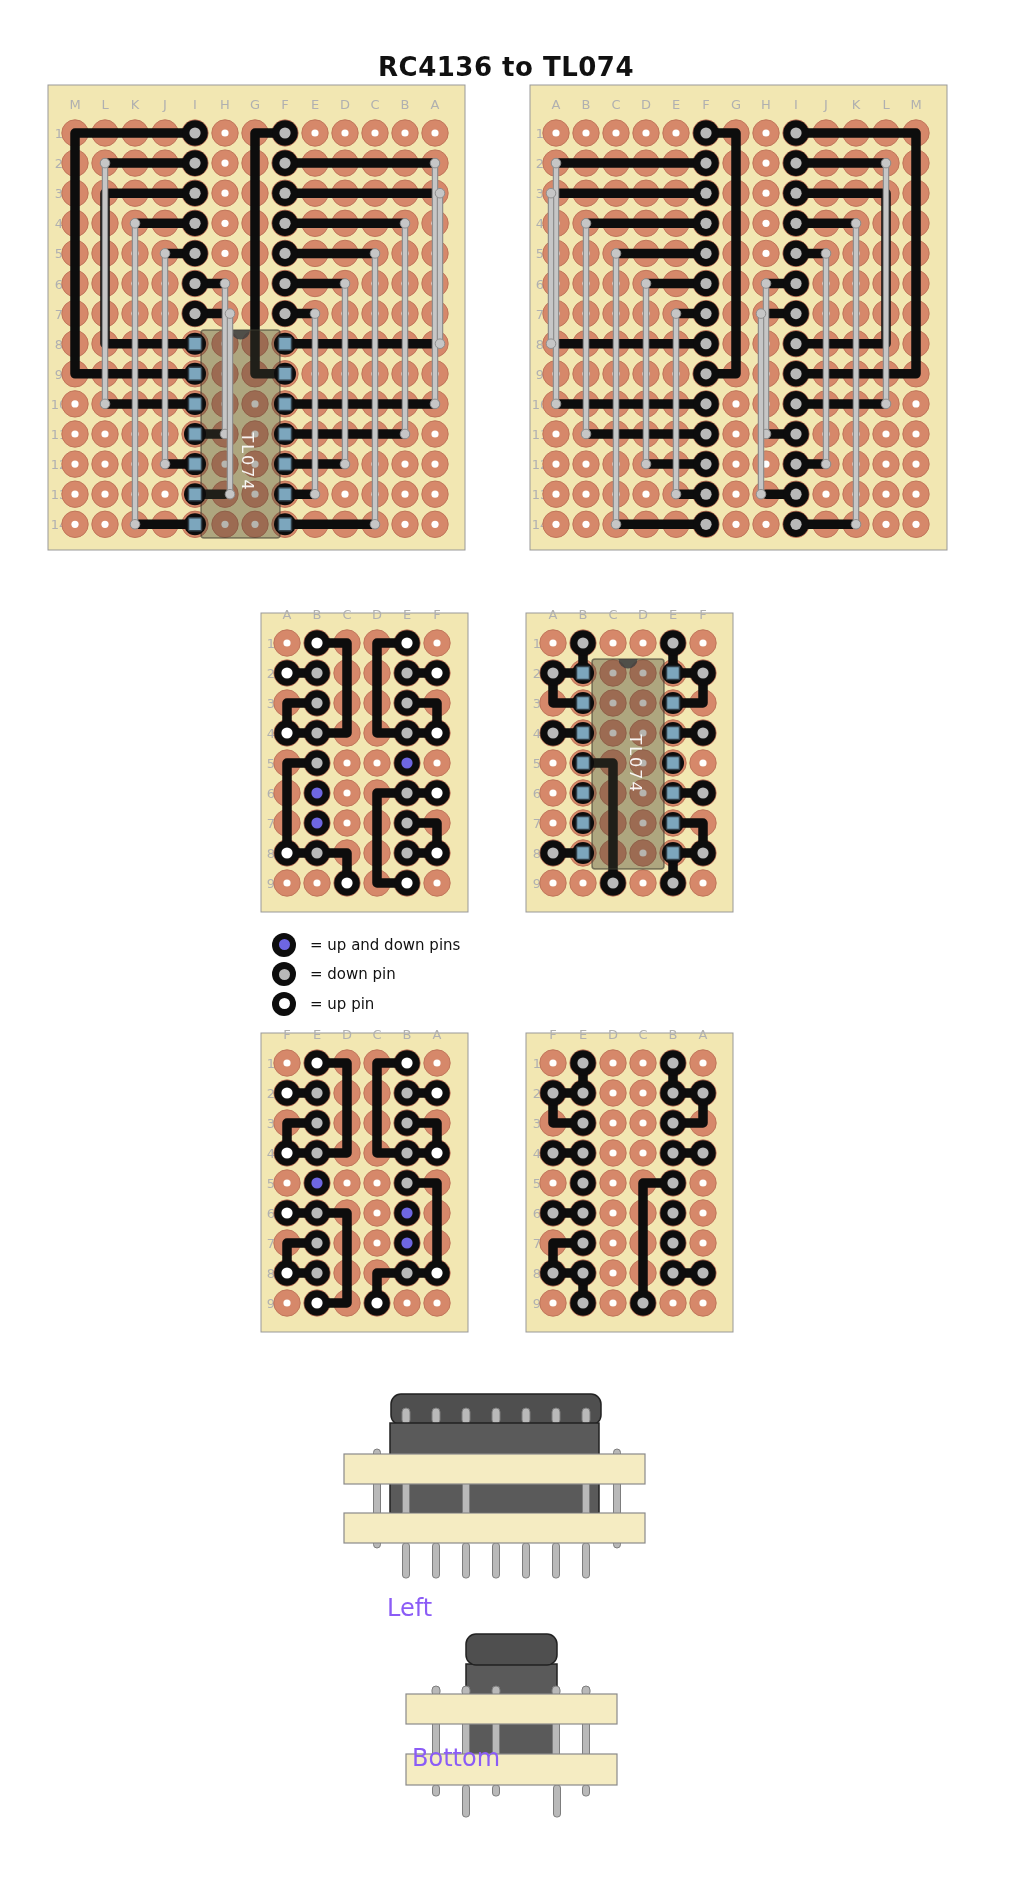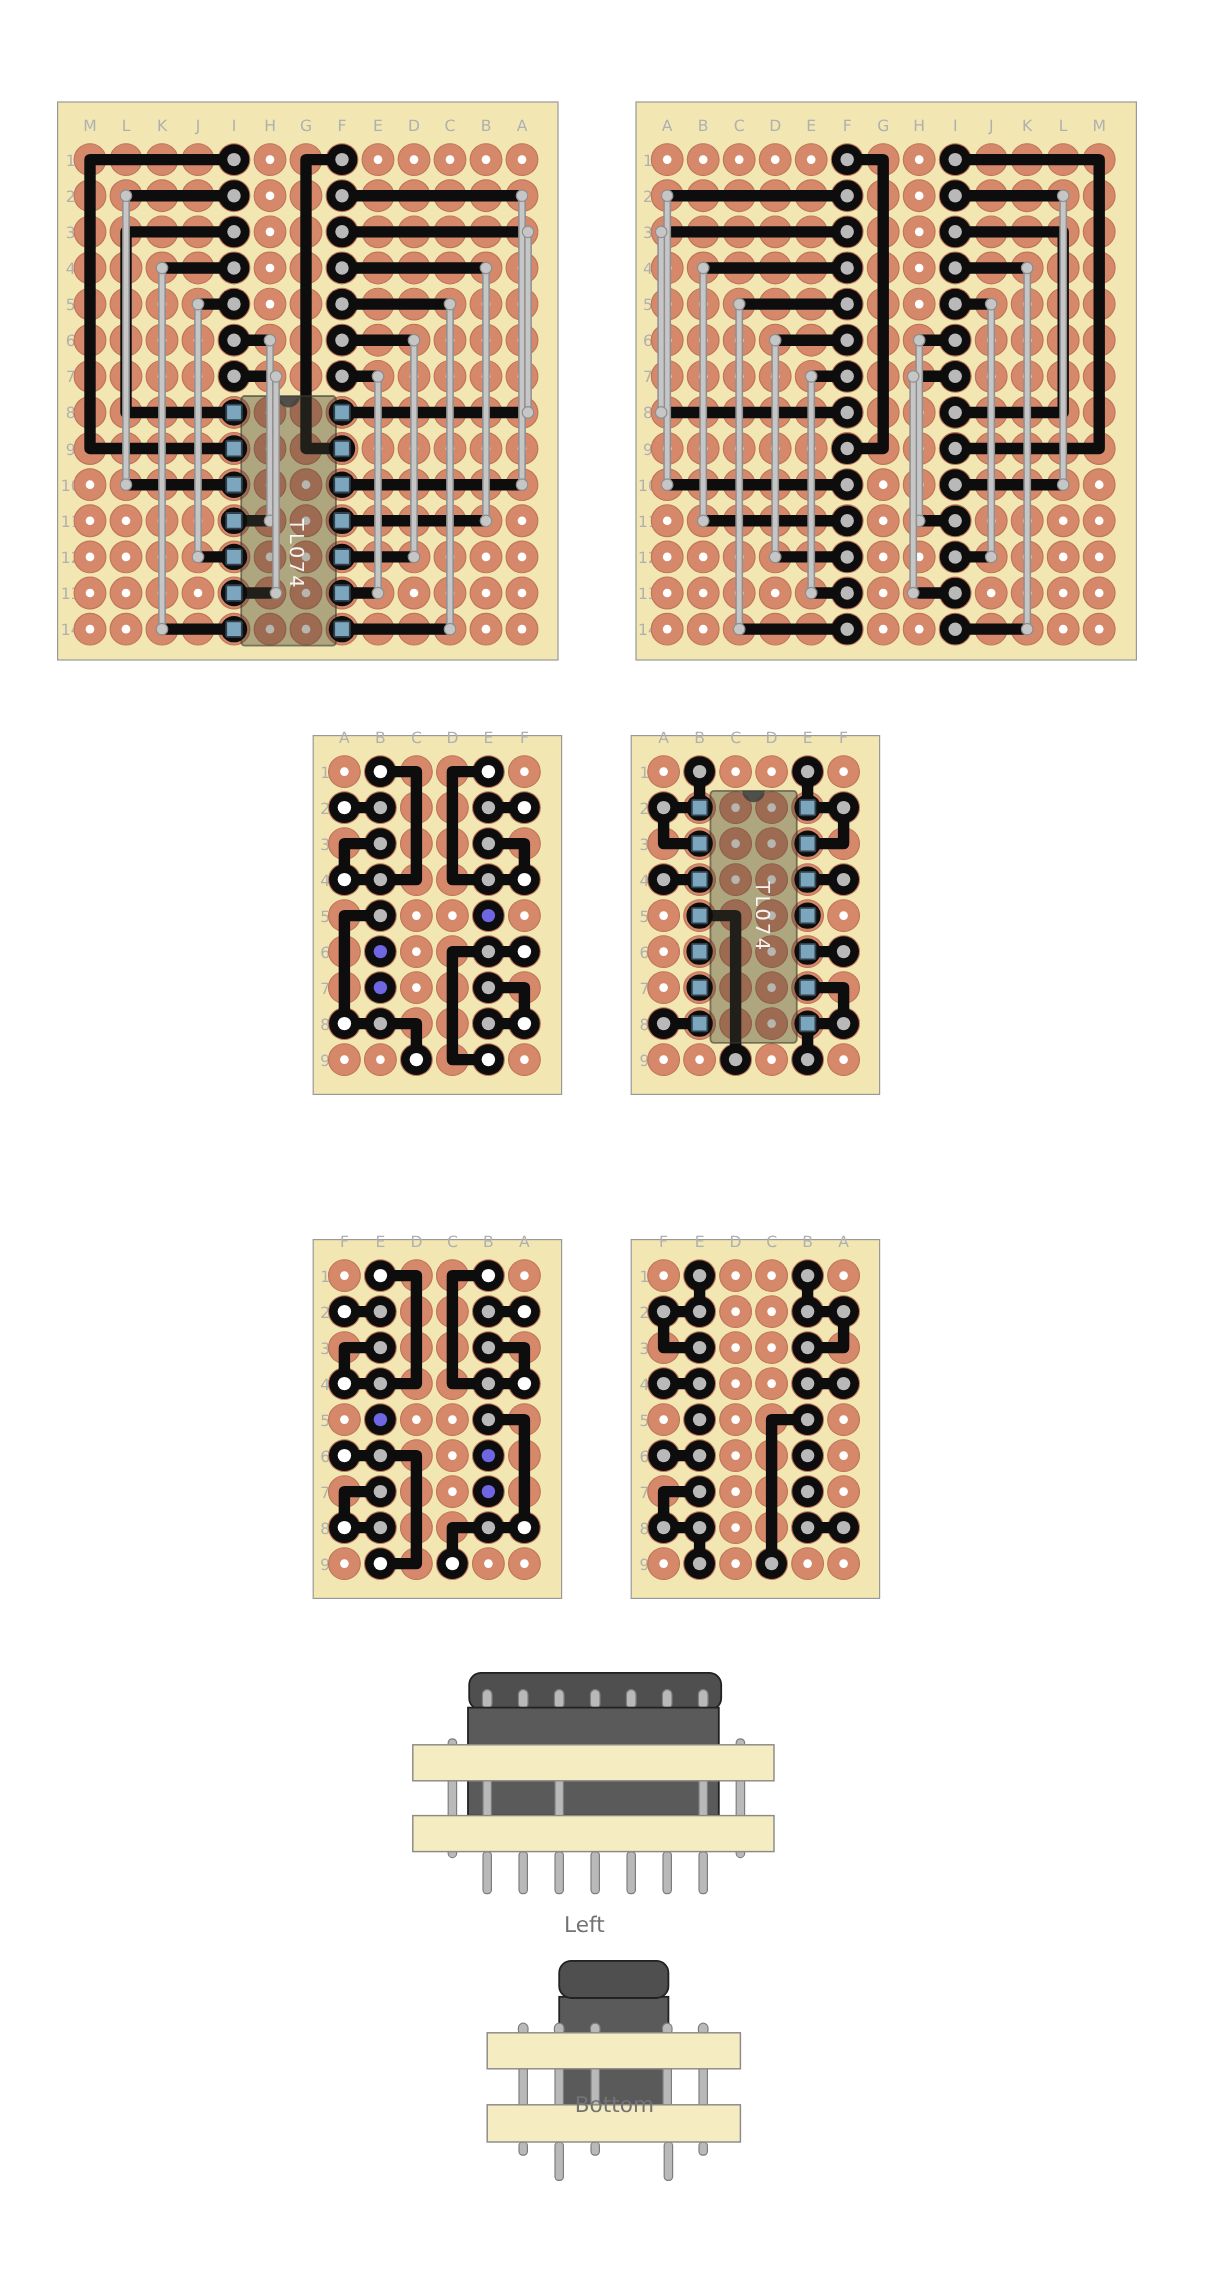--- a/index.html
+++ b/index.html
@@ -7,30 +7,31 @@
         font-family:"DejaVu Sans","Liberation Sans",sans-serif;overflow:hidden;}
   .title{position:absolute;top:52px;left:0;right:0;margin:0;text-align:center;
          font-size:26px;font-weight:bold;color:#111;letter-spacing:.5px;}
   #canvas{position:absolute;left:0;top:0;}
   .legend{position:absolute;left:272px;top:930px;}
   .legend-item{display:flex;align-items:center;height:29.5px;}
   .legend-pad{width:24px;height:24px;border-radius:50%;background:#0d0d0d;
               display:flex;align-items:center;justify-content:center;margin-right:14px;flex:0 0 auto;}
   .legend-pad span{width:11px;height:11px;border-radius:50%;display:block;}
   .legend-label{font-size:15px;color:#111;white-space:nowrap;}
-  .caption{position:absolute;width:200px;text-align:center;font-size:18px;color:#737373;}
+  .caption{position:absolute;width:200px;text-align:left;font-size:24px;color:#8b5cf6;}
   .caption-left{left:387px;top:1594px;}
   .caption-bottom{left:412px;top:1744px;}
   text.grid-label{font-size:13px;fill:#b0b0b0;}
   text.ic-label{font-size:16px;fill:#ffffff;letter-spacing:2px;opacity:.92;}
 </style>
 </head>
 <body>
 
 <div class="page">
+  <h1 class="title">RC4136 to TL074</h1>
   <svg id="canvas" width="1012" height="1892" viewBox="0 0 1012 1892">
       <g>
         <rect x="48" y="85" width="417" height="465" fill="#f2e7b2" stroke="#999999" stroke-width="1"></rect>
         <text x="75" y="109" text-anchor="middle" class="grid-label">M</text>
         <text x="105" y="109" text-anchor="middle" class="grid-label">L</text>
         <text x="135" y="109" text-anchor="middle" class="grid-label">K</text>
         <text x="165" y="109" text-anchor="middle" class="grid-label">J</text>
         <text x="195" y="109" text-anchor="middle" class="grid-label">I</text>
         <text x="225" y="109" text-anchor="middle" class="grid-label">H</text>
         <text x="255" y="109" text-anchor="middle" class="grid-label">G</text>
@@ -1865,15 +1866,35 @@
         <rect x="432.5" y="1785" width="7" height="11" rx="3" fill="#b9b9b9" stroke="#7d7d7d" stroke-width="1"></rect>
         <rect x="492.5" y="1785" width="7" height="11" rx="3" fill="#b9b9b9" stroke="#7d7d7d" stroke-width="1"></rect>
         <rect x="582.5" y="1785" width="7" height="11" rx="3" fill="#b9b9b9" stroke="#7d7d7d" stroke-width="1"></rect>
         <rect x="462.5" y="1785" width="7" height="32" rx="3" fill="#b9b9b9" stroke="#7d7d7d" stroke-width="1"></rect>
         <rect x="553.5" y="1785" width="7" height="32" rx="3" fill="#b9b9b9" stroke="#7d7d7d" stroke-width="1"></rect>
         <rect x="406" y="1694" width="211" height="30" fill="#f5ecc2" stroke="#8a8a8a" stroke-width="1.2"></rect>
         <rect x="406" y="1754" width="211" height="31" fill="#f5ecc2" stroke="#8a8a8a" stroke-width="1.2"></rect>
         <rect x="466" y="1634" width="91" height="31" rx="10" fill="#4f4f4f" stroke="#222222" stroke-width="1.5"></rect>
       </g>
     </svg>
+  <div class="legend" id="legend">
+      <div class="legend-item">
+        <div class="legend-pad">
+          <span style="background: rgb(110, 102, 226);"></span>
+        </div>
+        <div class="legend-label">= up and down pins</div>
+      </div>
+      <div class="legend-item">
+        <div class="legend-pad">
+          <span style="background: rgb(185, 185, 185);"></span>
+        </div>
+        <div class="legend-label">= down pin</div>
+      </div>
+      <div class="legend-item">
+        <div class="legend-pad">
+          <span style="background: rgb(255, 255, 255);"></span>
+        </div>
+        <div class="legend-label">= up pin</div>
+      </div>
+    </div>
   <div class="caption caption-left">Left</div>
   <div class="caption caption-bottom">Bottom</div>
 </div>
 
 </body></html>

